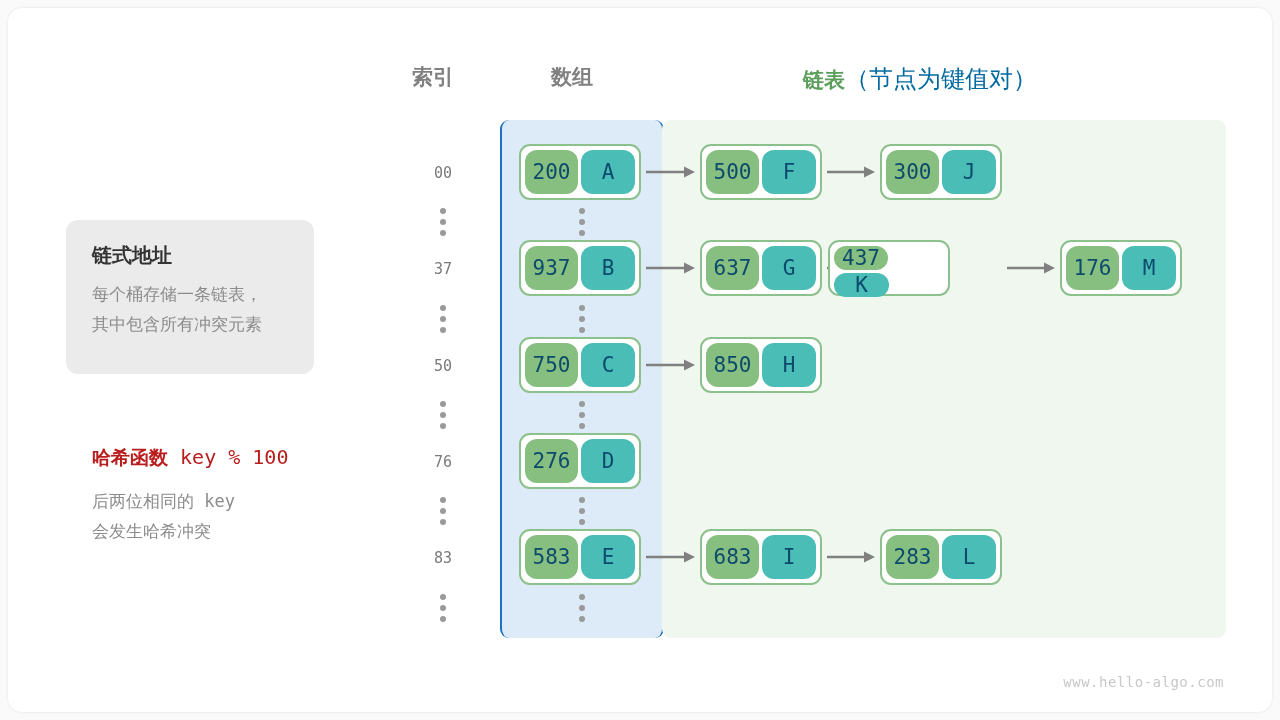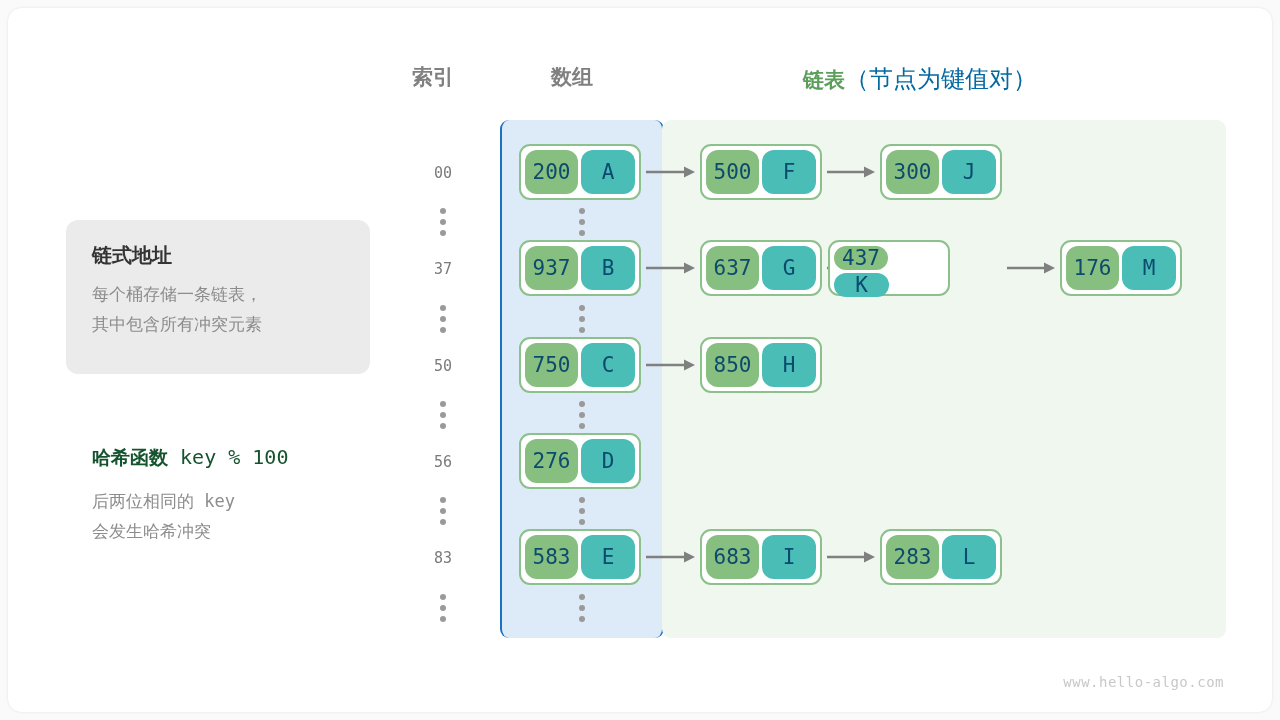--- a/index.html
+++ b/index.html
@@ -37,21 +37,21 @@
   #hdr-array { left: 543px; top: 55px; }
   #hdr-list  { left: 795px; top: 55px; font-weight: normal; }
   #hdr-list .strong { font-weight: bold; color: #5a9e5a; }
   #hdr-list .sub    { font-weight: normal; color: #0369a1; font-size: 24px; }
 
   
   #note-card {
     position: absolute;
     left: 58px;
     top: 212px;
-    width: 304px;
+    width: 248px;
     height: 154px;
     background: #ebebeb;
     border-radius: 12px;
   }
   #note-title {
     position: absolute;
     left: 26px;
     top: 22px;
     font-size: 20px;
     font-weight: bold;
@@ -68,21 +68,21 @@
     white-space: pre-line;
   }
 
   
   #hash-title {
     position: absolute;
     left: 84px;
     top: 437px;
     font-size: 19px;
     font-weight: bold;
-    color: #14532d;
+    color: #b91c1c;
     white-space: nowrap;
   }
   #hash-title .mono {
     font-family: "DejaVu Sans Mono", monospace;
     font-weight: normal;
     font-size: 20px;
   }
   #hash-body {
     position: absolute;
     left: 84px;
@@ -297,21 +297,21 @@
       <div class="arrow" style="left: 638px; top: 350px; width: 49px;">
         <svg width="49" height="14" viewBox="0 0 49 14">
           <line x1="0" y1="7" x2="40" y2="7" stroke="#808080" stroke-width="2.6"></line>
           <polygon points="49,7 38,1.5 38,12.5" fill="#808080"></polygon>
         </svg>
       </div>
       <div class="node list-node" style="left: 692px; top: 329px;">
         <div class="key">850</div>
         <div class="val">H</div>
       </div>
-      <div class="row-index" style="top: 425px;">56</div>
+      <div class="row-index" style="top: 425px;">76</div>
       <div class="node array-node" style="left: 511px; top: 425px;">
         <div class="key">276</div>
         <div class="val">D</div>
       </div>
       <div class="row-index" style="top: 521px;">83</div>
       <div class="node array-node" style="left: 511px; top: 521px;">
         <div class="key">583</div>
         <div class="val">E</div>
       </div>
       <div class="arrow" style="left: 638px; top: 542px; width: 49px;">

